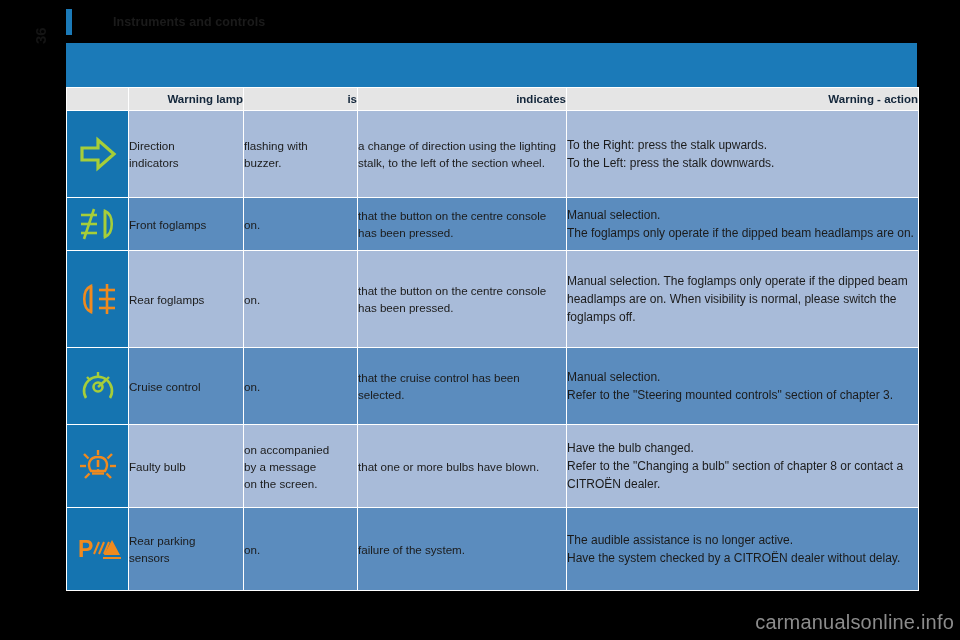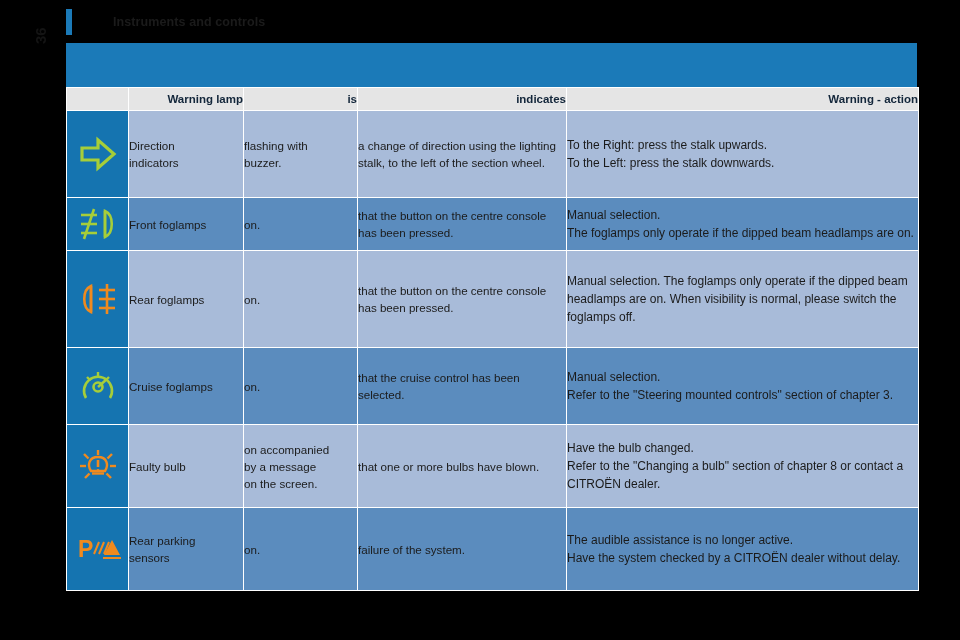--- a/index.html
+++ b/index.html
@@ -235,21 +235,21 @@
           <td class="icon-cell">
             <svg class="icon-svg" width="44" height="40" viewBox="0 0 44 40">
               <path d="M10 32 A14 14 0 1 1 34 32" fill="none" stroke="#a6ce39" stroke-width="2.6"></path>
               <circle cx="22" cy="21" r="4.5" fill="none" stroke="#a6ce39" stroke-width="2.6"></circle>
               <line x1="22" y1="6" x2="22" y2="11" stroke="#a6ce39" stroke-width="2.4"></line>
               <line x1="11" y1="11" x2="14.5" y2="14.5" stroke="#a6ce39" stroke-width="2.4"></line>
               <line x1="33" y1="11" x2="29.5" y2="14.5" stroke="#a6ce39" stroke-width="2.4"></line>
               <line x1="22" y1="21" x2="31" y2="13" stroke="#a6ce39" stroke-width="2.4"></line>
             </svg>
           </td>
-          <td class="text-cell">Cruise foglamps</td>
+          <td class="text-cell">Cruise control</td>
           <td class="text-cell">on.</td>
           <td class="text-cell">that the cruise control has been selected.</td>
           <td class="sol-cell">
             <span class="cell-line">Manual selection.</span>
             <span class="cell-line">Refer to the "Steering mounted controls" section of chapter 3.</span>
           </td>
         </tr>
 
         <tr class="shade-light" style="height:82px">
           <td class="icon-cell">
@@ -300,13 +300,14 @@
           <td class="sol-cell">
             <span class="cell-line">The audible assistance is no longer active.</span>
             <span class="cell-line">Have the system checked by a CITROËN dealer without delay.</span>
           </td>
         </tr>
 
       </tbody>
     </table>
   </div>
 
+  <div class="watermark">carmanualsonline.info</div>
 </div>
 
 </body></html>

